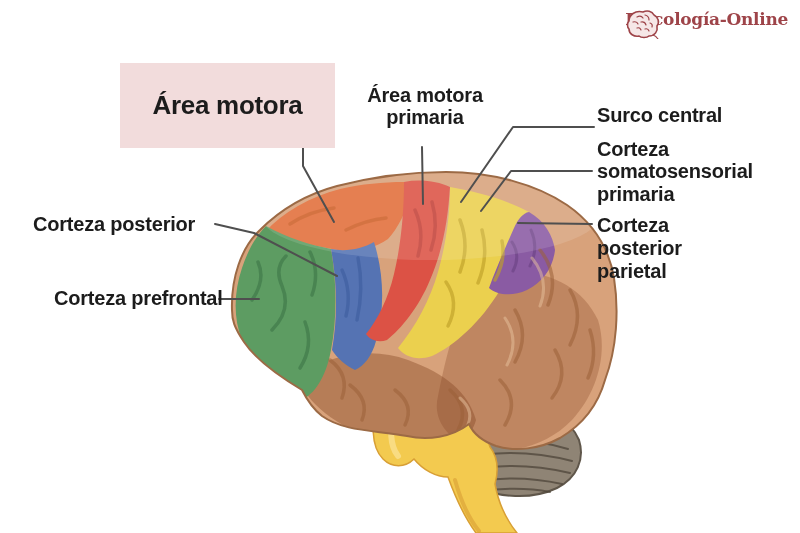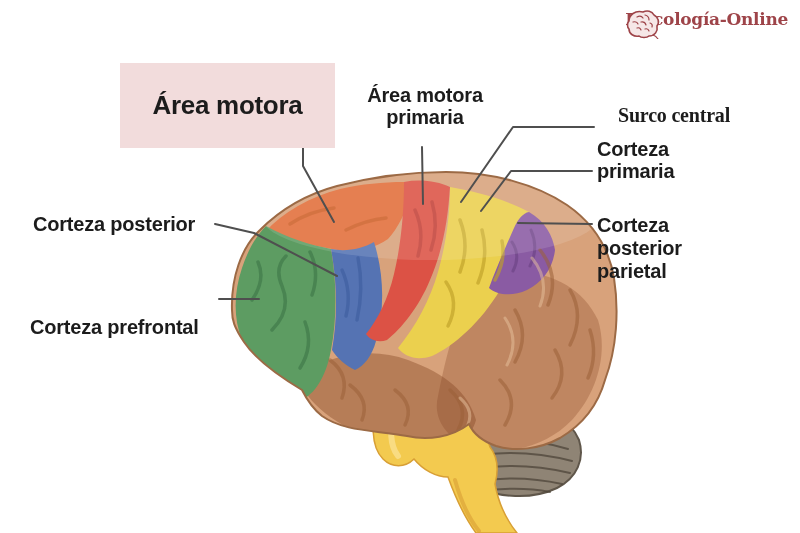--- a/index.html
+++ b/index.html
@@ -154,40 +154,41 @@
 
   <div id="supp-box">
     <span class="ln">Área motora</span>
   </div>
 
   <div class="lbl sz20 center" style="left:340px;top:84px;width:170px;">
     <span class="ln">Área motora</span>
     <span class="ln">primaria</span>
   </div>
 
-  <div class="lbl sz20" style="left:618px;top:104px;font-family:Liberation Serif, serif;">
+  <div class="lbl sz20" style="left:597px;top:104px;">
     <span class="ln">Surco central</span>
   </div>
 
   <div class="lbl sz20" style="left:597px;top:138px;">
     <span class="ln">Corteza</span>
+    <span class="ln">somatosensorial</span>
     <span class="ln">primaria</span>
   </div>
 
   <div class="lbl sz20" style="left:597px;top:214px;line-height:1.16;">
     <span class="ln">Corteza</span>
     <span class="ln">posterior</span>
     <span class="ln">parietal</span>
   </div>
 
   <div class="lbl sz20" style="left:33px;top:213px;">
     <span class="ln">Corteza posterior</span>
   </div>
 
-  <div class="lbl sz20" style="left:30px;top:287px;margin-top:29px;">
+  <div class="lbl sz20" style="left:54px;top:287px;">
     <span class="ln">Corteza prefrontal</span>
   </div>
 
   <div id="logo">
     <span class="logo-text">Psicología-Online</span>
     <svg width="36" height="30" viewBox="0 0 36 30">
       <path d="M18,3 C10,1 4,6 4,12 C2,14 2,18 4,20 C4,25 9,28 14,27 C16,29 22,29 24,27
                C30,27 33,22 32,17 C35,13 33,8 29,6 C27,2 22,1 18,3 Z" fill="#f6e7e7" stroke="#9e4449" stroke-width="1.6"></path>
       <g fill="none" stroke="#9e4449" stroke-width="1.2" stroke-linecap="round">
         <path d="M12,8 Q16,6 18,9"></path>

